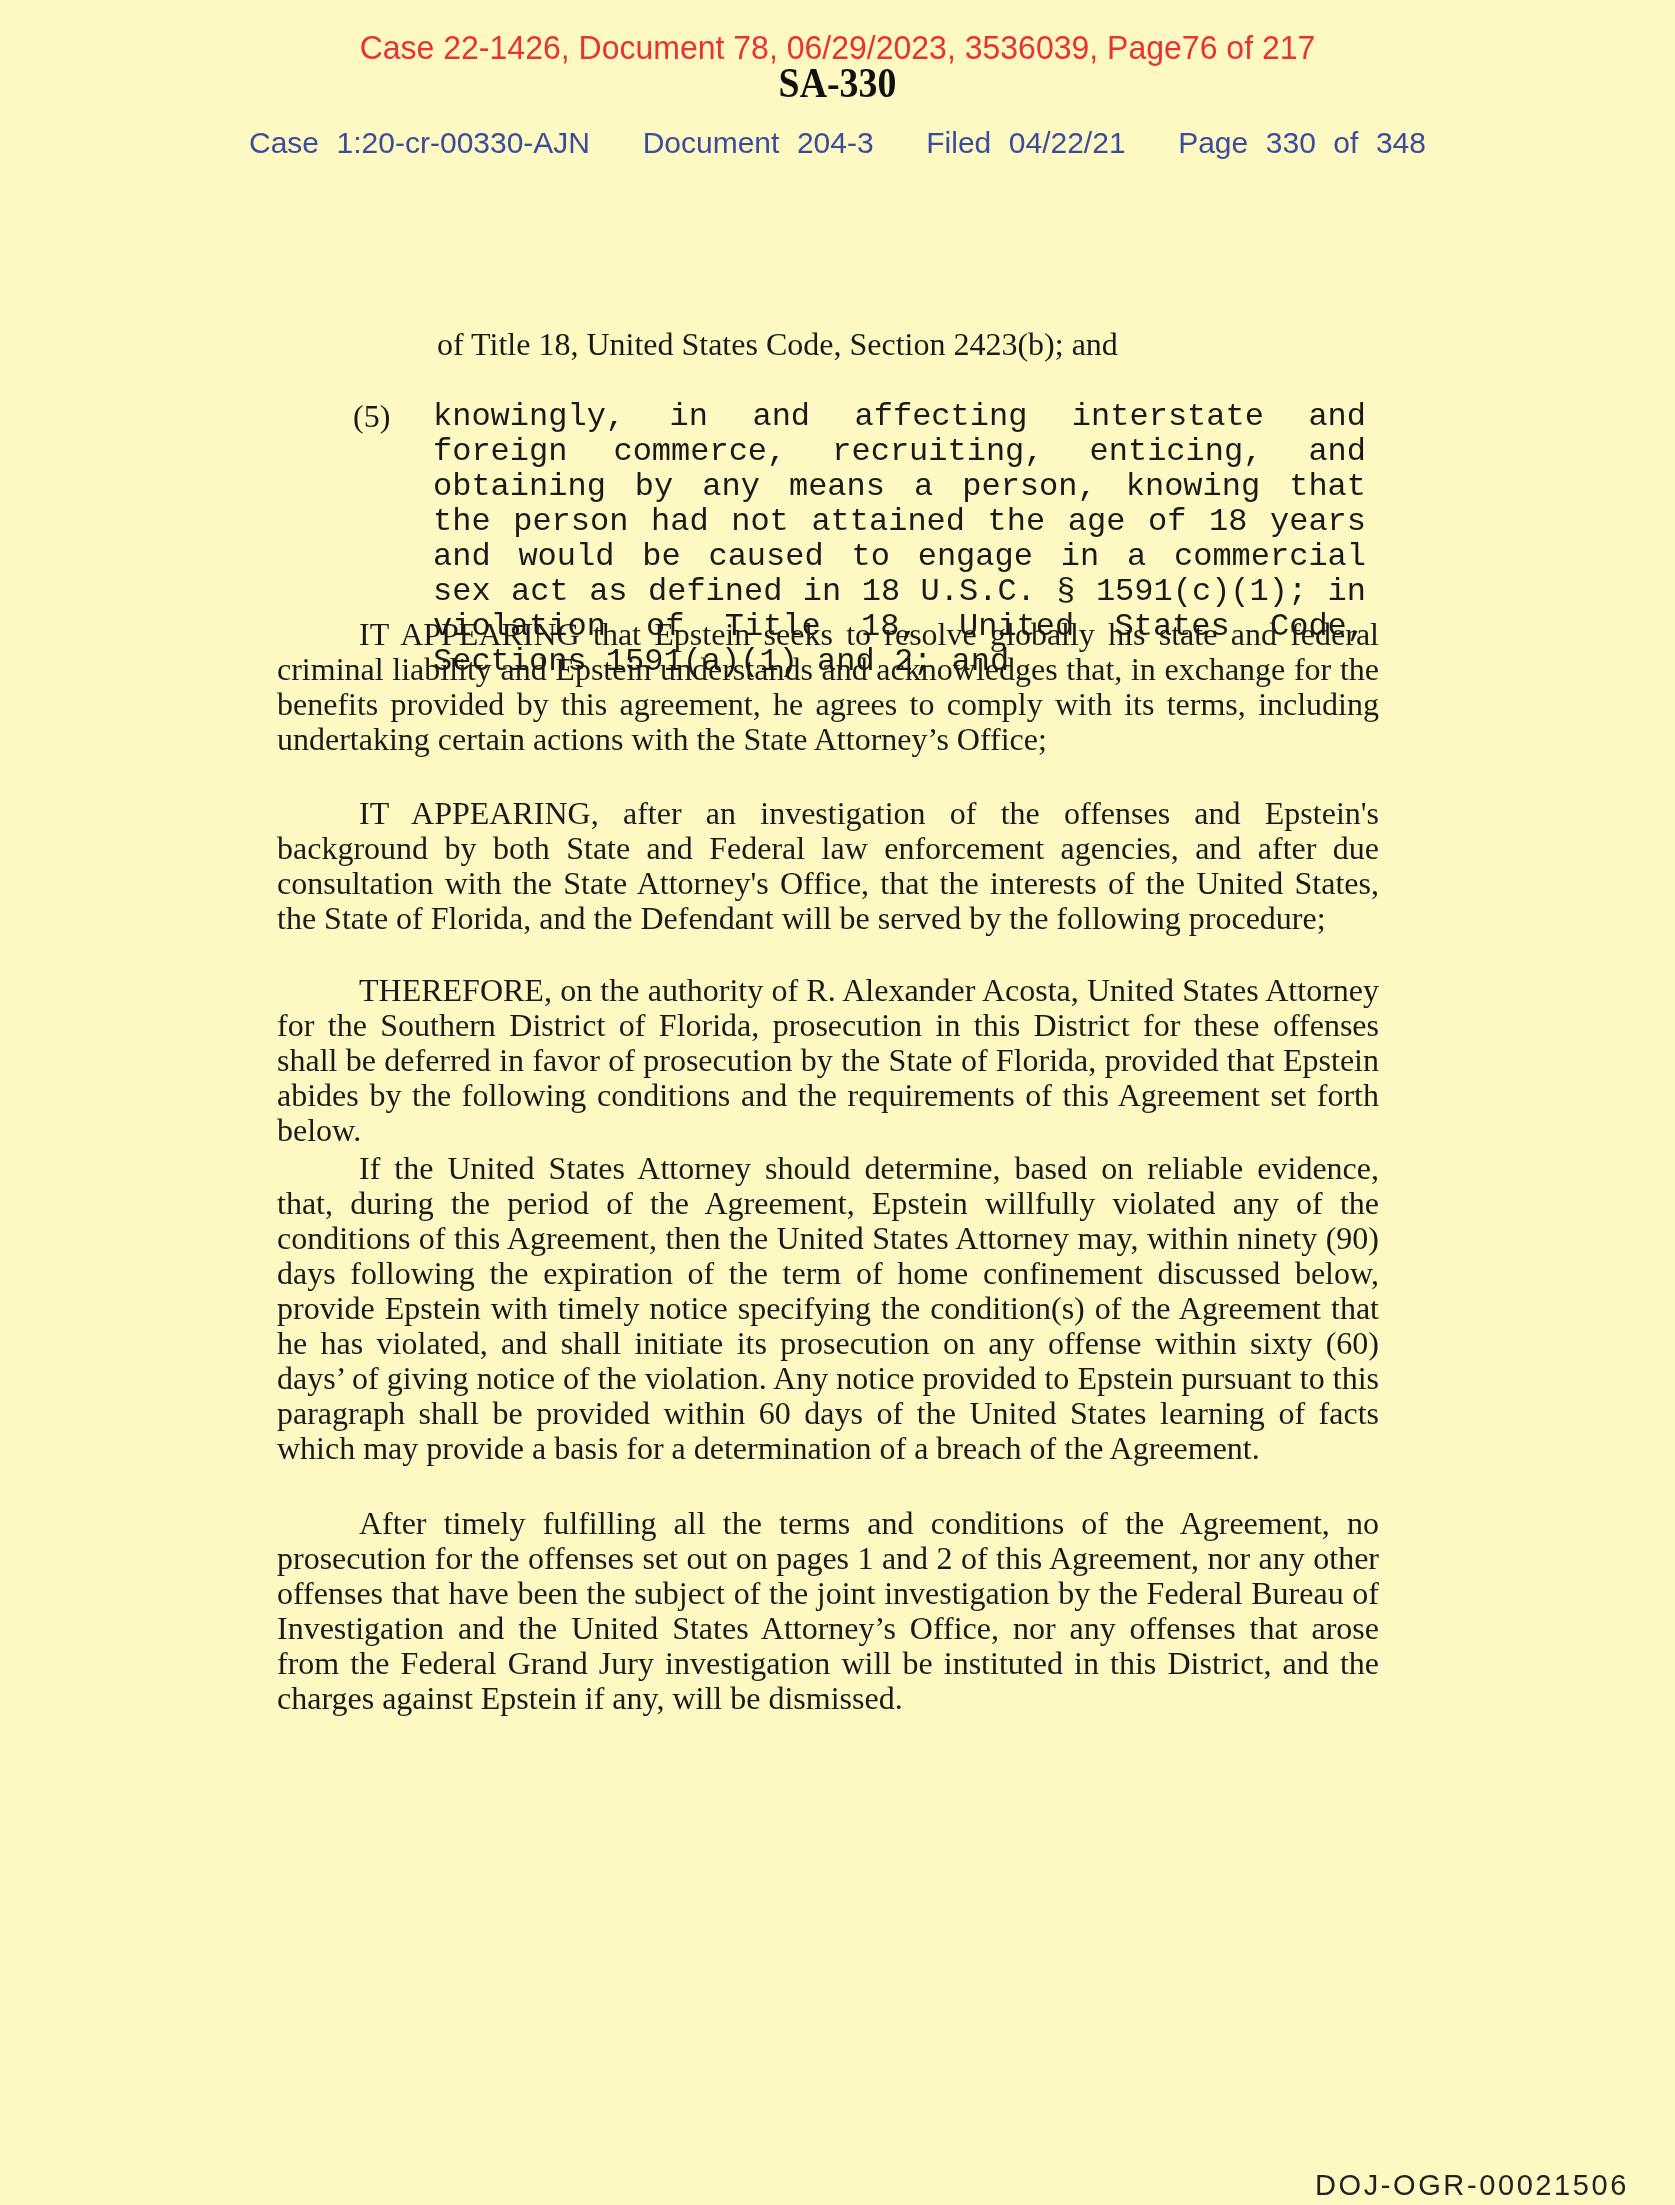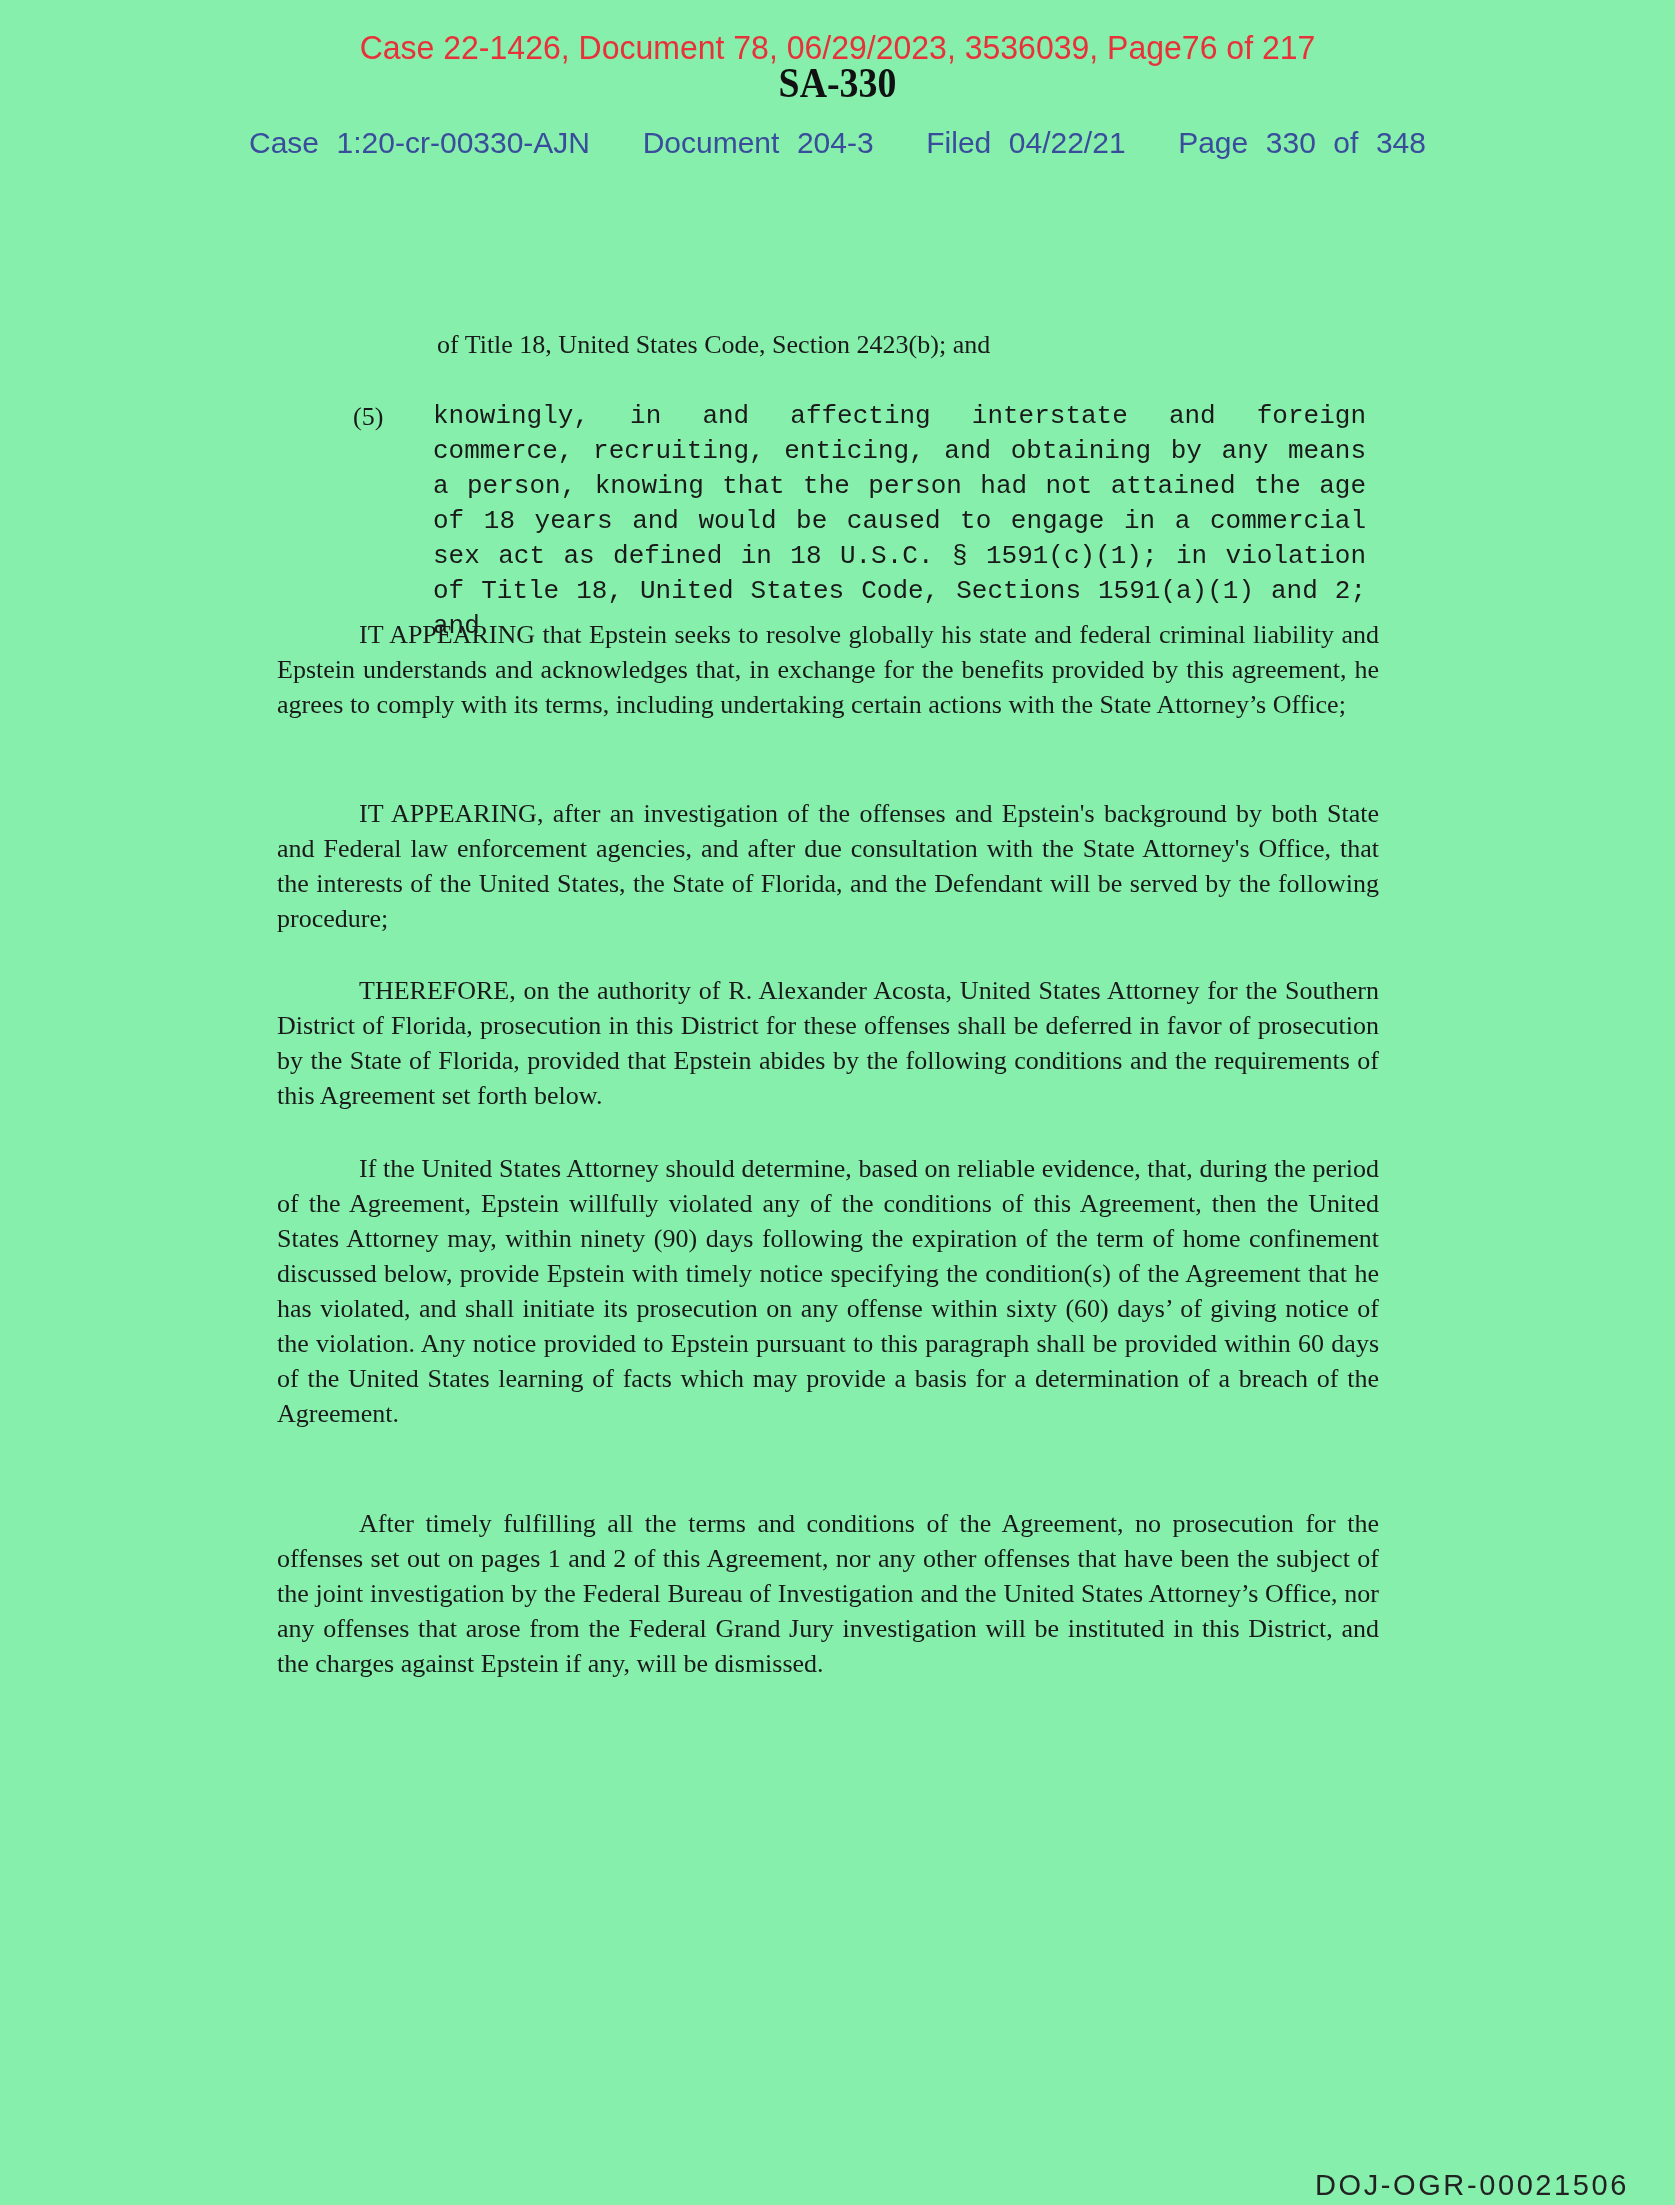--- a/index.html
+++ b/index.html
@@ -1,34 +1,34 @@
 <!DOCTYPE html>
 <html style="font-size:10.5px"><head>
 <meta charset="utf-8">
 <style>
   html, body { margin: 0; padding: 0; background: #ffffff; }
   body { width: 1675px; height: 2205px; position: relative; overflow: hidden; }
-  .page { position: absolute; left: 0; top: 0; width: 1675px; height: 2205px; background: #86efac; }
+  .page { position: absolute; left: 0; top: 0; width: 1675px; height: 2205px; background: #fef9c3; }
   .hdr-red {
     position: absolute; left: 0; width: 1675px; top: 28px; text-align: center;
     font-family: "Liberation Sans", sans-serif; font-size: 33px; color: #e8323a; line-height: 39px;
     transform: scaleX(0.97);
   }
   .hdr-sa {
     position: absolute; left: 0; width: 1675px; top: 58px; text-align: center;
     font-family: "Liberation Serif", serif; font-weight: bold; font-size: 43px; color: #111; line-height: 49px;
     transform: scaleX(0.88);
   }
   .hdr-blue {
     position: absolute; left: 0; width: 1675px; top: 124px; text-align: center;
     font-family: "Liberation Sans", sans-serif; font-size: 30px; color: #3a4c9c; line-height: 37px;
     word-spacing: 9.2px;
   }
   .body-text {
-    font-family: "Liberation Serif", serif; font-size: 26px; line-height: 35px; color: #1a1a1a;
+    font-family: "Liberation Serif", serif; font-size: 32px; line-height: 35px; color: #1a1a1a;
     text-align: justify;
   }
   .cont-line { position: absolute; left: 437px; top: 327px; width: 933px; }
   .item { position: absolute; left: 353px; top: 399px; width: 1017px; }
   .item-num { position: absolute; left: 0; top: 0; }
   .item-text { position: absolute; left: 80px; top: 0; width: 933px; text-align: justify; font-family: Liberation Mono, monospace; }
   .para { position: absolute; left: 267px; width: 1102px; text-indent: 82px; margin: 10px; }
   .footer-page {
     position: absolute; left: 0; width: 1675px; top: 1808px; text-align: center;
     font-family: "Liberation Serif", serif; font-size: 28px; color: #1a1a1a;

